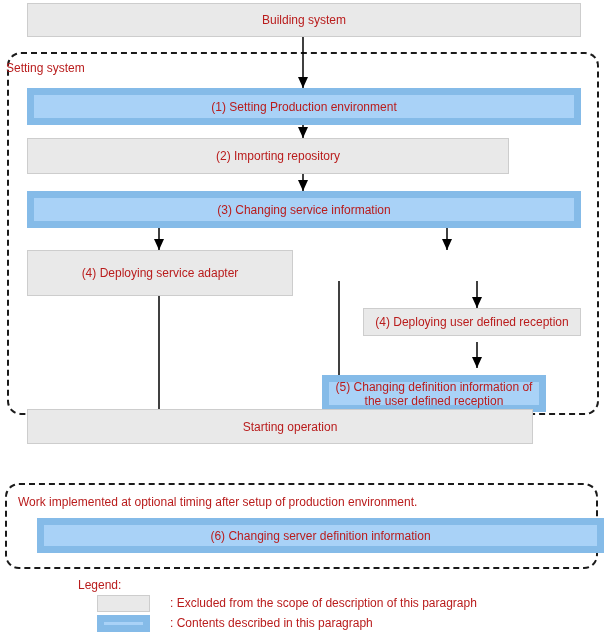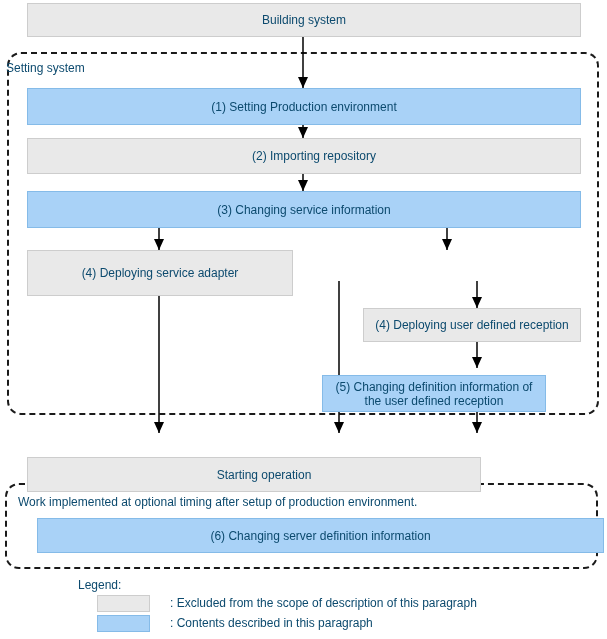--- a/index.html
+++ b/index.html
@@ -2,21 +2,21 @@
 <html><head>
 <meta charset="utf-8">
 <style>
   html, body { margin: 0; padding: 0; background: #ffffff; }
   .stage {
     position: relative;
     width: 607px;
     height: 639px;
     background: #ffffff;
     font-family: "Liberation Sans", "DejaVu Sans", sans-serif;
-    color: #0c4a6e;
+    color: #b91c1c;
     overflow: hidden;
   }
   .arrows {
     position: absolute;
     left: 0; top: 0;
     width: 607px; height: 639px;
     pointer-events: none;
   }
   .arrows line { stroke: #000000; stroke-width: 1.5; }
   .box {
@@ -29,21 +29,21 @@
     font-size: 12px;
     line-height: 14px;
     padding: 0 4px;
   }
   .box-gray {
     background: #e9e9e9;
     border: 1px solid #cdcdcd;
   }
   .box-blue {
     background: #a9d2f7;
-    border: 1px solid #15803d;
+    border: 7px solid #15803d;
   }
   .dashed-container {
     position: absolute;
     box-sizing: border-box;
     border: 2px dashed #1a1a1a;
     border-radius: 14px;
     background: transparent;
   }
   .float-label {
     position: absolute;
@@ -93,42 +93,42 @@
   <div class="box box-gray" style="left: 27px; top: 3px; width: 554px; height: 34px; background-color: rgb(233, 233, 233); border-color: rgb(205, 205, 205);">
     <span>Building system</span>
   </div>
 
   <div class="float-label" style="left:6px; top:61px;">Setting system</div>
 
   <div class="box box-blue" style="left: 27px; top: 88px; width: 554px; height: 37px; background-color: rgb(169, 210, 247); border-color: rgb(133, 187, 232);">
     <span>(1) Setting Production environment</span>
   </div>
 
-  <div class="box box-gray" style="left: 27px; top: 138px; width: 554px; height: 36px; background-color: rgb(233, 233, 233); border-color: rgb(205, 205, 205); padding-left: 24px;">
+  <div class="box box-gray" style="left: 27px; top: 138px; width: 482px; height: 36px; background-color: rgb(233, 233, 233); border-color: rgb(205, 205, 205); padding-left: 24px;">
     <span>(2) Importing repository</span>
   </div>
 
   <div class="box box-blue" style="left: 27px; top: 191px; width: 554px; height: 37px; background-color: rgb(169, 210, 247); border-color: rgb(133, 187, 232);">
     <span>(3) Changing service information</span>
   </div>
 
   <div class="box box-gray" style="left: 27px; top: 250px; width: 266px; height: 46px; background-color: rgb(233, 233, 233); border-color: rgb(205, 205, 205);">
     <span>(4) Deploying service adapter</span>
   </div>
 
 
-  <div class="box box-gray" style="left: 363px; top: 308px; width: 218px; height: 34px; background-color: rgb(233, 233, 233); border-color: rgb(205, 205, 205);">
+  <div class="box box-gray" style="left: 363px; top: 308px; width: 218px; height: 28px; background-color: rgb(233, 233, 233); border-color: rgb(205, 205, 205);">
     <span>(4) Deploying user defined reception</span>
   </div>
 
   <div class="box box-blue" style="left: 322px; top: 368px; width: 224px; height: 37px; background-color: rgb(169, 210, 247); border-color: rgb(133, 187, 232); margin-top: 7px;">
     <span>(5) Changing definition information of the user defined reception</span>
   </div>
 
-  <div class="box box-gray" style="left: 27px; top: 457px; width: 454px; height: 35px; background-color: rgb(233, 233, 233); border-color: rgb(205, 205, 205); padding-left: 24px;">
+  <div class="box box-gray" style="left: 27px; top: 409px; width: 506px; height: 35px; background-color: rgb(233, 233, 233); border-color: rgb(205, 205, 205); padding-left: 24px;">
     <span>Starting operation</span>
   </div>
 
   <div class="float-label" style="left:18px; top:495px;">Work implemented at optional timing after setup of production environment.</div>
 
   <div class="box box-blue" style="left: 37px; top: 518px; width: 567px; height: 35px; background-color: rgb(169, 210, 247); border-color: rgb(133, 187, 232);">
     <span>(6) Changing server definition information</span>
   </div>
 
   <div class="float-label" style="left:78px; top:578px;">Legend:</div>

